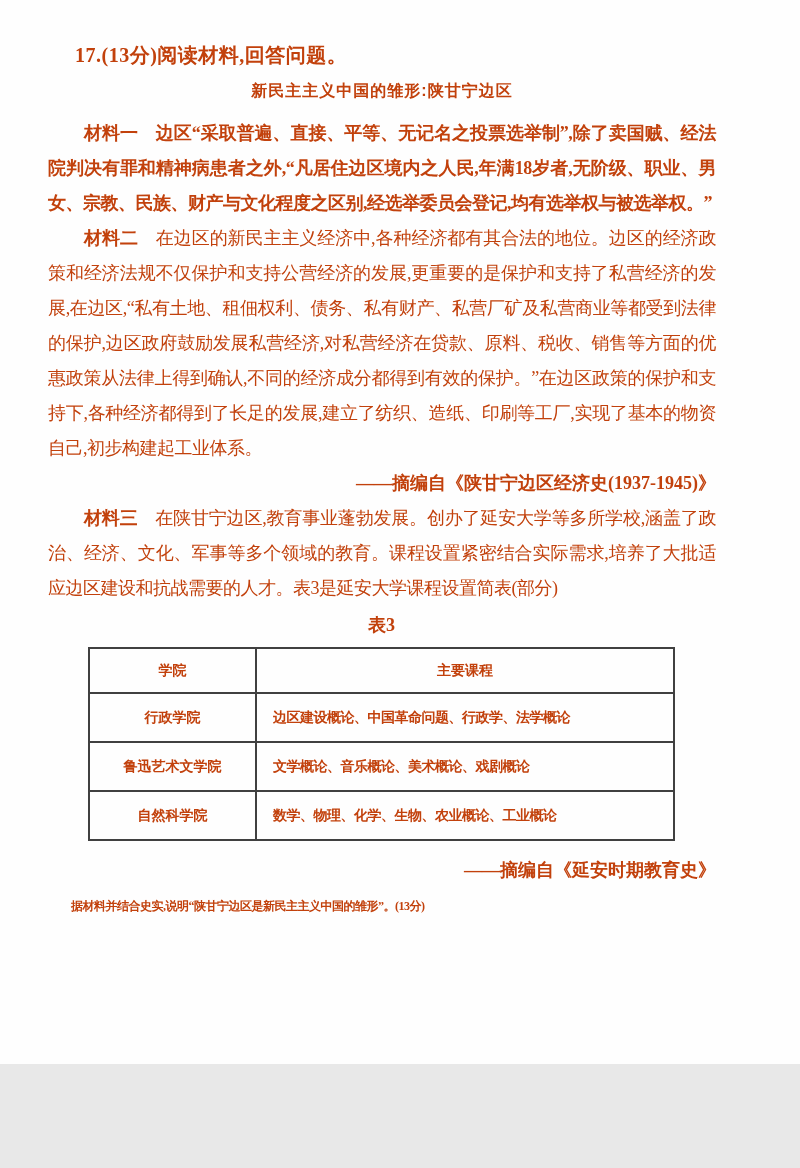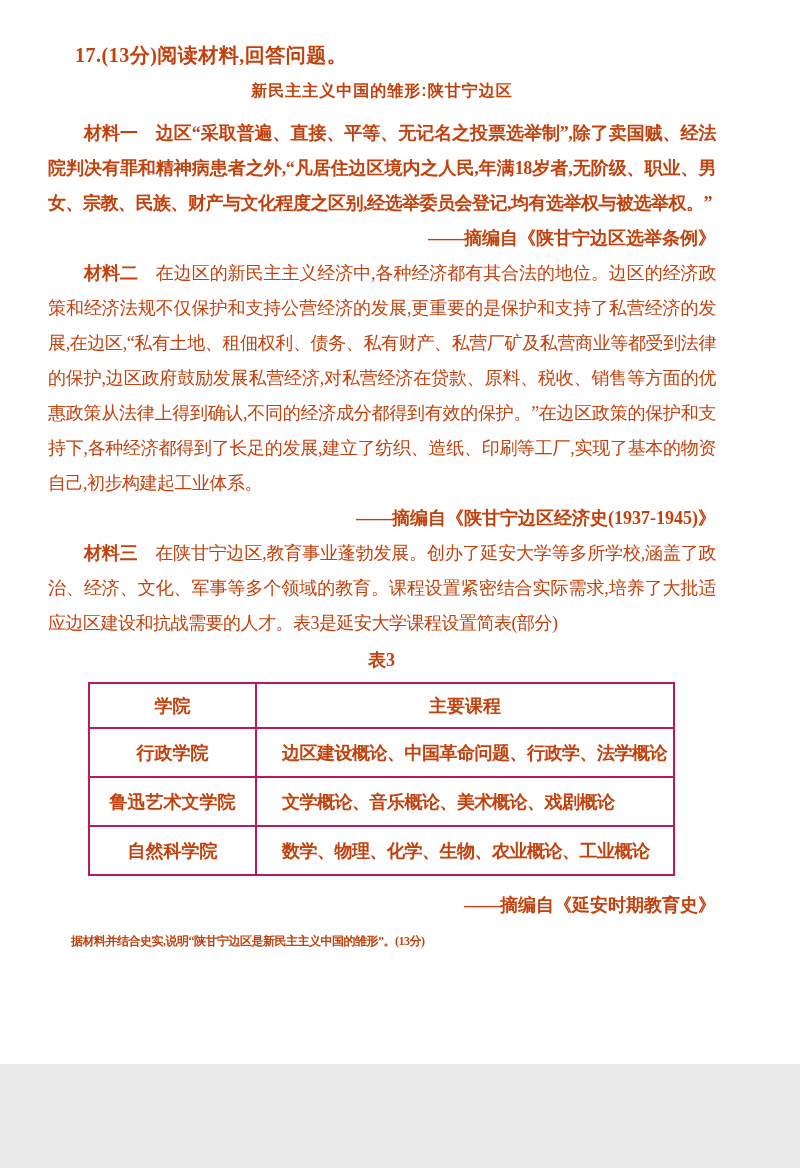--- a/index.html
+++ b/index.html
@@ -59,31 +59,31 @@
     line-height:33px;
   }
   table.course{
     margin-left:40px;
     margin-top:5px;
     width:587px;
     border-collapse:collapse;
     table-layout:fixed;
   }
   table.course th, table.course td{
-    border:2px solid #be185d;
-    font-size:18px;
+    border:2px solid #404040;
+    font-size:14px;
     font-weight:700;
     letter-spacing:0;
     padding:0;
   }
   table.course col.c1{width:167px;}
   table.course th{height:43px;text-align:center;font-weight:700;}
   table.course td{height:47px;}
   table.course td.college{text-align:center;}
-  table.course td.subjects{text-align:left;padding-left:25px;letter-spacing:-0.5px;}
+  table.course td.subjects{text-align:left;padding-left:16px;letter-spacing:-0.5px;}
   .src.table-src{margin-top:12px;}
   .task{
     margin-top:1px;
     padding-left:23px;
     font-size:12px;
     font-weight:700;
     line-height:35px;
     letter-spacing:-0.5px;
   }
   .footer{
@@ -99,21 +99,20 @@
 
 <div class="page">
   <div class="content">
 
     <div class="qline">17.(13分)阅读材料,回答问题。</div>
 
     <div class="title">新民主主义中国的雏形:陕甘宁边区</div>
 
     <div class="para first boldpara"><span class="mlabel">材料一</span>　<span>边区“采取普遍、直接、平等、无记名之投票选举制”,除了卖国贼、经法院判决有罪和精神病患者之外,“凡居住边区境内之人民,年满18岁者,无阶级、职业、男女、宗教、民族、财产与文化程度之区别,经选举委员会登记,均有选举权与被选举权。”</span></div>
 
-    <div class="src">——摘编自《陕甘宁边区选举条例》</div>
 
     <div class="para"><span class="mlabel">材料二</span>　<span>在边区的新民主主义经济中,各种经济都有其合法的地位。边区的经济政策和经济法规不仅保护和支持公营经济的发展,更重要的是保护和支持了私营经济的发展,在边区,“私有土地、租佃权利、债务、私有财产、私营厂矿及私营商业等都受到法律的保护,边区政府鼓励发展私营经济,对私营经济在贷款、原料、税收、销售等方面的优惠政策从法律上得到确认,不同的经济成分都得到有效的保护。”在边区政策的保护和支持下,各种经济都得到了长足的发展,建立了纺织、造纸、印刷等工厂,实现了基本的物资自己,初步构建起工业体系。</span></div>
 
     <div class="src">——摘编自《陕甘宁边区经济史(1937-1945)》</div>
 
     <div class="para"><span class="mlabel">材料三</span>　<span>在陕甘宁边区,教育事业蓬勃发展。创办了延安大学等多所学校,涵盖了政治、经济、文化、军事等多个领域的教育。课程设置紧密结合实际需求,培养了大批适应边区建设和抗战需要的人才。表3是延安大学课程设置简表(部分)</span></div>
 
     <div class="caption">表3</div>
 
     <table class="course">

